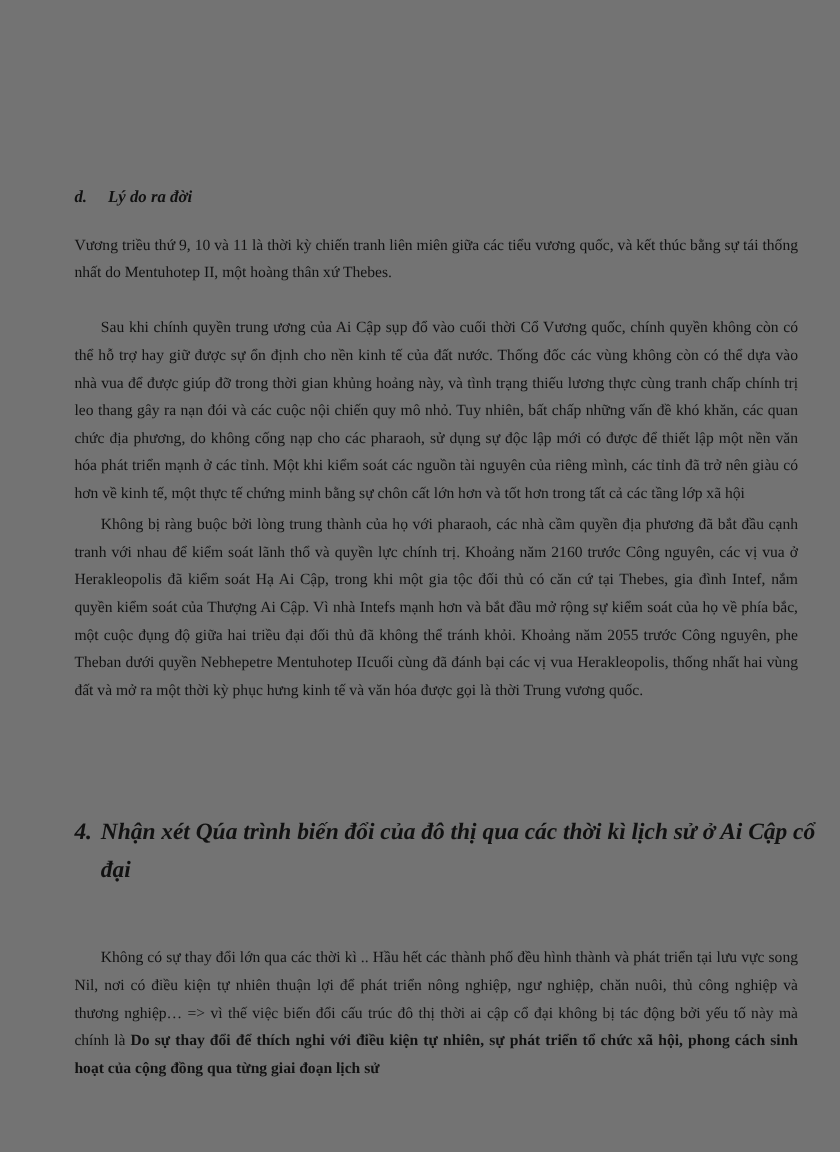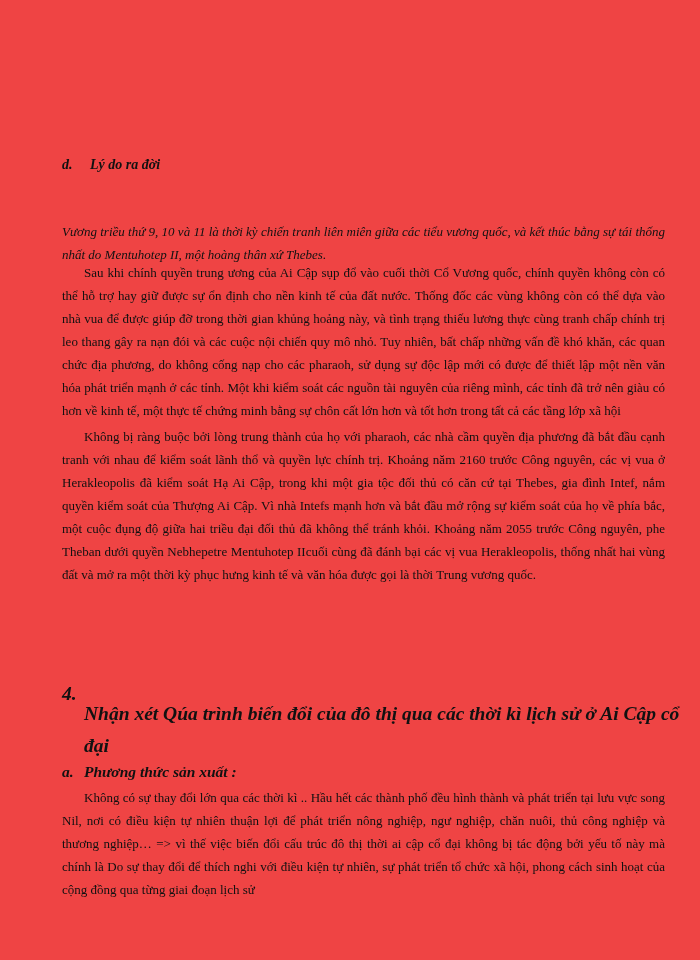--- a/index.html
+++ b/index.html
@@ -1,52 +1,49 @@
 <!DOCTYPE html>
 <html><head>
 <meta charset="utf-8">
 <style>
   html, body { margin: 0; padding: 0; background: #ffffff; }
   body { width: 700px; height: 960px; position: relative; overflow: hidden;
          font-family: "Liberation Serif", "DejaVu Serif", serif; color: #111; }
-  .page { position: absolute; left: 0; top: 0; width: 700px; height: 960px; background: #ef4444; }
+  .page { position: absolute; left: 0; top: 0; width: 700px; height: 960px; background: #737373; }
   .blk { position: absolute; left: 62px; width: 603px; font-size: 13px; line-height: 23px; }
   .just { text-align: justify; text-align-last: left; }
   .indent { text-indent: 22px; }
   .h-d { position: absolute; left: 62px; top: 157px; font-size: 14px; font-weight: bold; font-style: italic; }
   .h-d .num { display: inline-block; width: 28px; }
   .h4 { position: absolute; left: 62px; top: 678px; width: 620px; font-size: 19.5px; line-height: 32px;
         font-weight: bold; font-style: italic; }
   .h4 .num { position: absolute; left: 0; top: 0; }
-  .h4 .txt { display: block; padding-left: 22px; margin-top: 20px; }
+  .h4 .txt { display: block; padding-left: 22px; }
   .ha { position: absolute; left: 62px; top: 763px; font-size: 15.5px; font-weight: bold; font-style: italic; }
   .ha .num { display: inline-block; width: 22px; }
-  b.strong { font-weight: normal; }
+  b.strong { font-weight: bold; }
 </style>
 </head>
 <body>
 
 <div class="page">
 
   <div class="h-d">
     <span class="num">d.</span><span>Lý do ra đời</span>
   </div>
 
 
-  <div class="blk just" style="top:220px;font-style:italic;">Vương triều thứ 9, 10 và 11 là thời kỳ chiến tranh liên miên giữa các tiểu vương quốc, và kết thúc bằng sự tái thống nhất do Mentuhotep II, một hoàng thân xứ Thebes.</div>
+  <div class="blk just" style="top:192px;">Vương triều thứ 9, 10 và 11 là thời kỳ chiến tranh liên miên giữa các tiểu vương quốc, và kết thúc bằng sự tái thống nhất do Mentuhotep II, một hoàng thân xứ Thebes.</div>
 
   <div class="blk just indent" style="top:261px;">Sau khi chính quyền trung ương của Ai Cập sụp đổ vào cuối thời Cổ Vương quốc, chính quyền không còn có thể hỗ trợ hay giữ được sự ổn định cho nền kinh tế của đất nước. Thống đốc các vùng không còn có thể dựa vào nhà vua để được giúp đỡ trong thời gian khủng hoảng này, và tình trạng thiếu lương thực cùng tranh chấp chính trị leo thang gây ra nạn đói và các cuộc nội chiến quy mô nhỏ. Tuy nhiên, bất chấp những vấn đề khó khăn, các quan chức địa phương, do không cống nạp cho các pharaoh, sử dụng sự độc lập mới có được để thiết lập một nền văn hóa phát triển mạnh ở các tỉnh. Một khi kiểm soát các nguồn tài nguyên của riêng mình, các tỉnh đã trở nên giàu có hơn về kinh tế, một thực tế chứng minh bằng sự chôn cất lớn hơn và tốt hơn trong tất cả các tầng lớp xã hội</div>
 
   <div class="blk just indent" style="top:425px;">Không bị ràng buộc bởi lòng trung thành của họ với pharaoh, các nhà cầm quyền địa phương đã bắt đầu cạnh tranh với nhau để kiểm soát lãnh thổ và quyền lực chính trị. Khoảng năm 2160 trước Công nguyên, các vị vua ở Herakleopolis đã kiểm soát Hạ Ai Cập, trong khi một gia tộc đối thủ có căn cứ tại Thebes, gia đình Intef, nắm quyền kiểm soát của Thượng Ai Cập. Vì nhà Intefs mạnh hơn và bắt đầu mở rộng sự kiểm soát của họ về phía bắc, một cuộc đụng độ giữa hai triều đại đối thủ đã không thể tránh khỏi. Khoảng năm 2055 trước Công nguyên, phe Theban dưới quyền Nebhepetre Mentuhotep IIcuối cùng đã đánh bại các vị vua Herakleopolis, thống nhất hai vùng đất và mở ra một thời kỳ phục hưng kinh tế và văn hóa được gọi là thời Trung vương quốc.</div>
 
 
   <div class="h4">
     <span class="num">4.</span>
     <span class="txt">Nhận xét Qúa trình biến đổi của đô thị qua các thời kì lịch sử ở Ai Cập cổ đại</span>
   </div>
 
-  <div class="ha">
-    <span class="num">a.</span><span>Phương thức sản xuất :</span>
-  </div>
 
   <div class="blk just indent" style="top:786px;"><span>Không có sự thay đổi lớn qua các thời kì .. Hầu hết các thành phố đều hình thành và phát triển tại lưu vực song Nil, nơi có điều kiện tự nhiên thuận lợi để phát triển nông nghiệp, ngư nghiệp, chăn nuôi, thủ công nghiệp và thương nghiệp… =&gt; vì thế việc biến đổi cấu trúc đô thị thời ai cập cổ đại không bị tác động bởi yếu tố này mà chính là </span><b class="strong">Do sự thay đổi để thích nghi với điều kiện tự nhiên, sự phát triển tổ chức xã hội, phong cách sinh hoạt của cộng đồng qua từng giai đoạn lịch sử</b></div>
 
 </div>
 
 </body></html>

